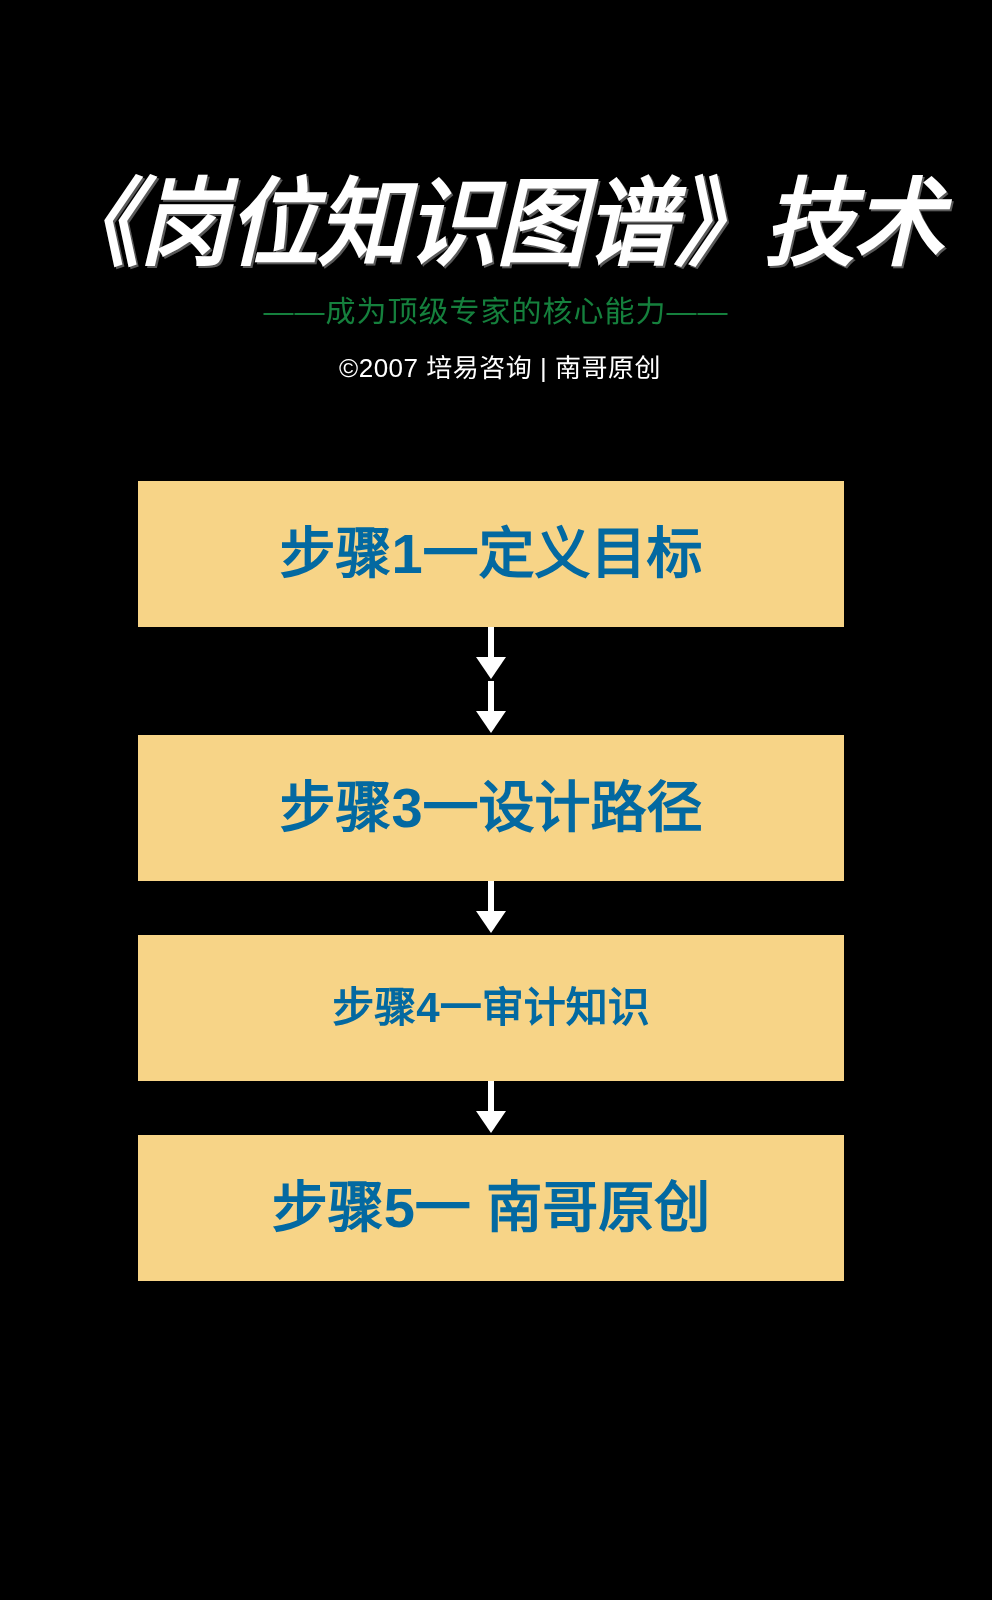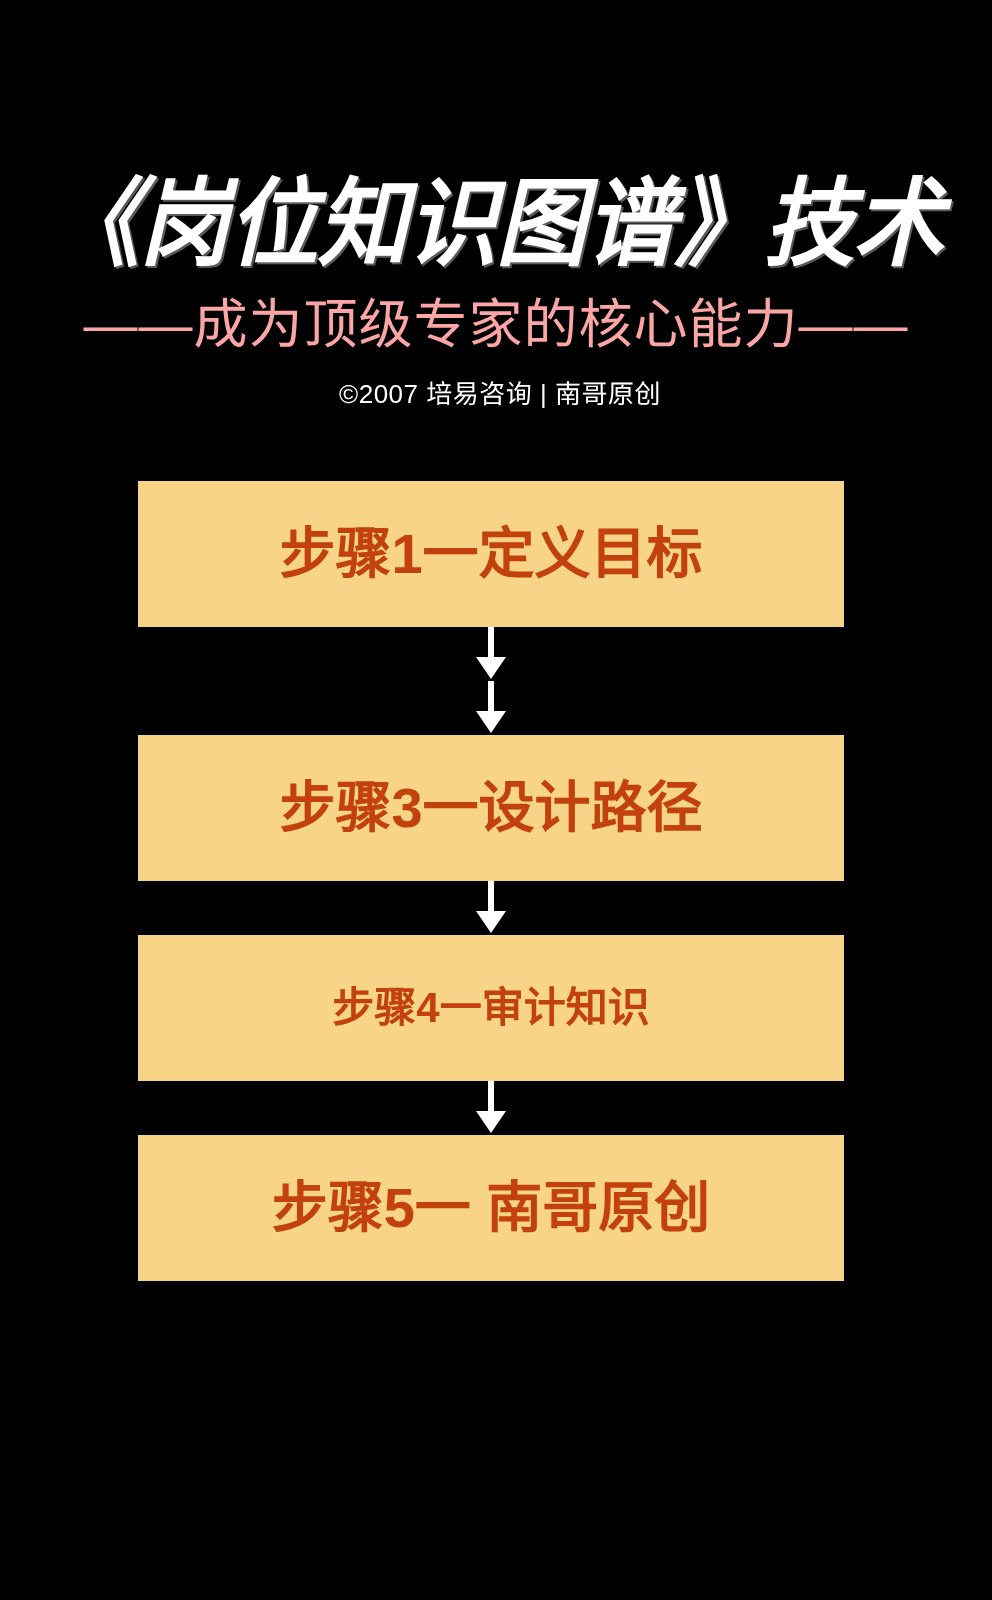--- a/index.html
+++ b/index.html
@@ -41,22 +41,22 @@
     font-style: italic;
     letter-spacing: -1px;
     transform: scaleX(0.94);
     transform-origin: center center;
     white-space: nowrap;
     text-shadow: 2px 2px 0 rgba(255,255,255,0.35);
   }
 
   .subtitle {
     display: block;
-    color: #fca5a5;
-    font-size: 54px;
+    color: #15803d;
+    font-size: 30px;
     line-height: 1.1;
     font-weight: 500;
     margin-top: 22px;
     letter-spacing: 1px;
     white-space: nowrap;
   }
 
   .copyright {
     display: block;
     color: #ffffff;
@@ -81,21 +81,21 @@
     width: 706px;
     height: 146px;
     background: #f7d487;
     display: flex;
     align-items: center;
     justify-content: center;
     box-sizing: border-box;
   }
 
   .step-label {
-    color: #c2410c;
+    color: #0369a1;
     font-size: 56px;
     font-weight: 700;
     line-height: 1;
     letter-spacing: 0px;
     white-space: nowrap;
   }
 
   .step-box.emphasis .step-label {
     font-size: 42px;
   }

